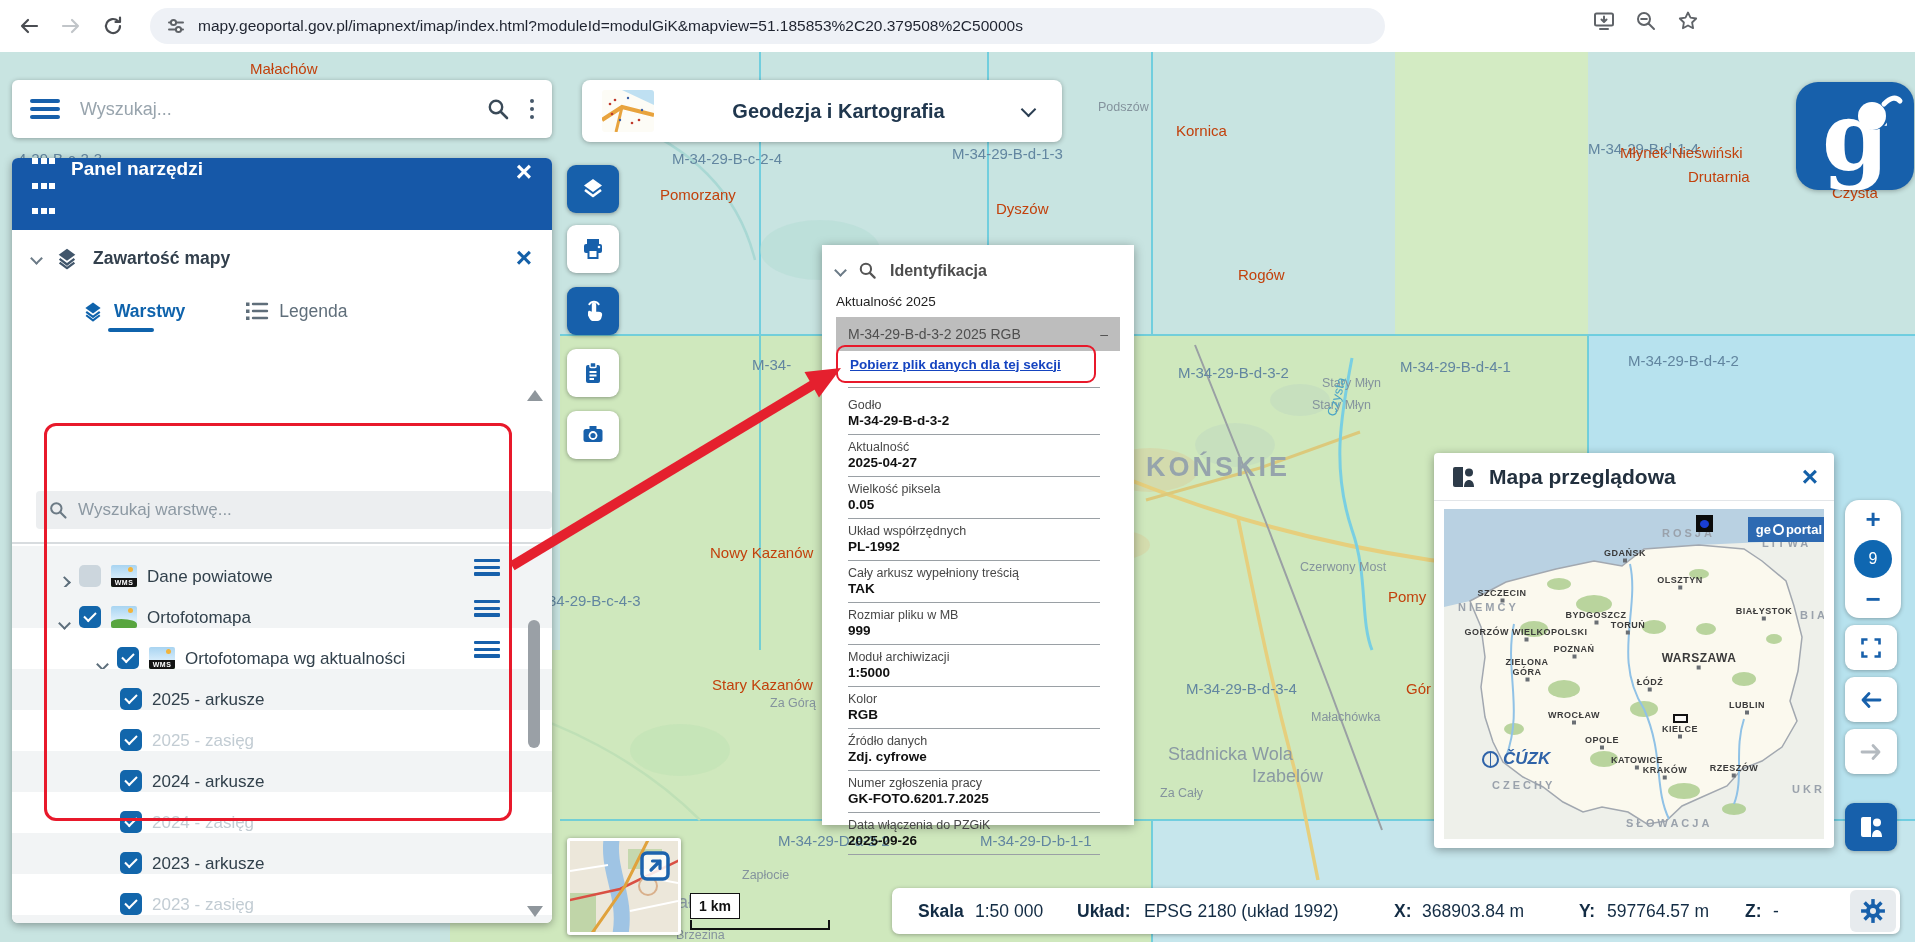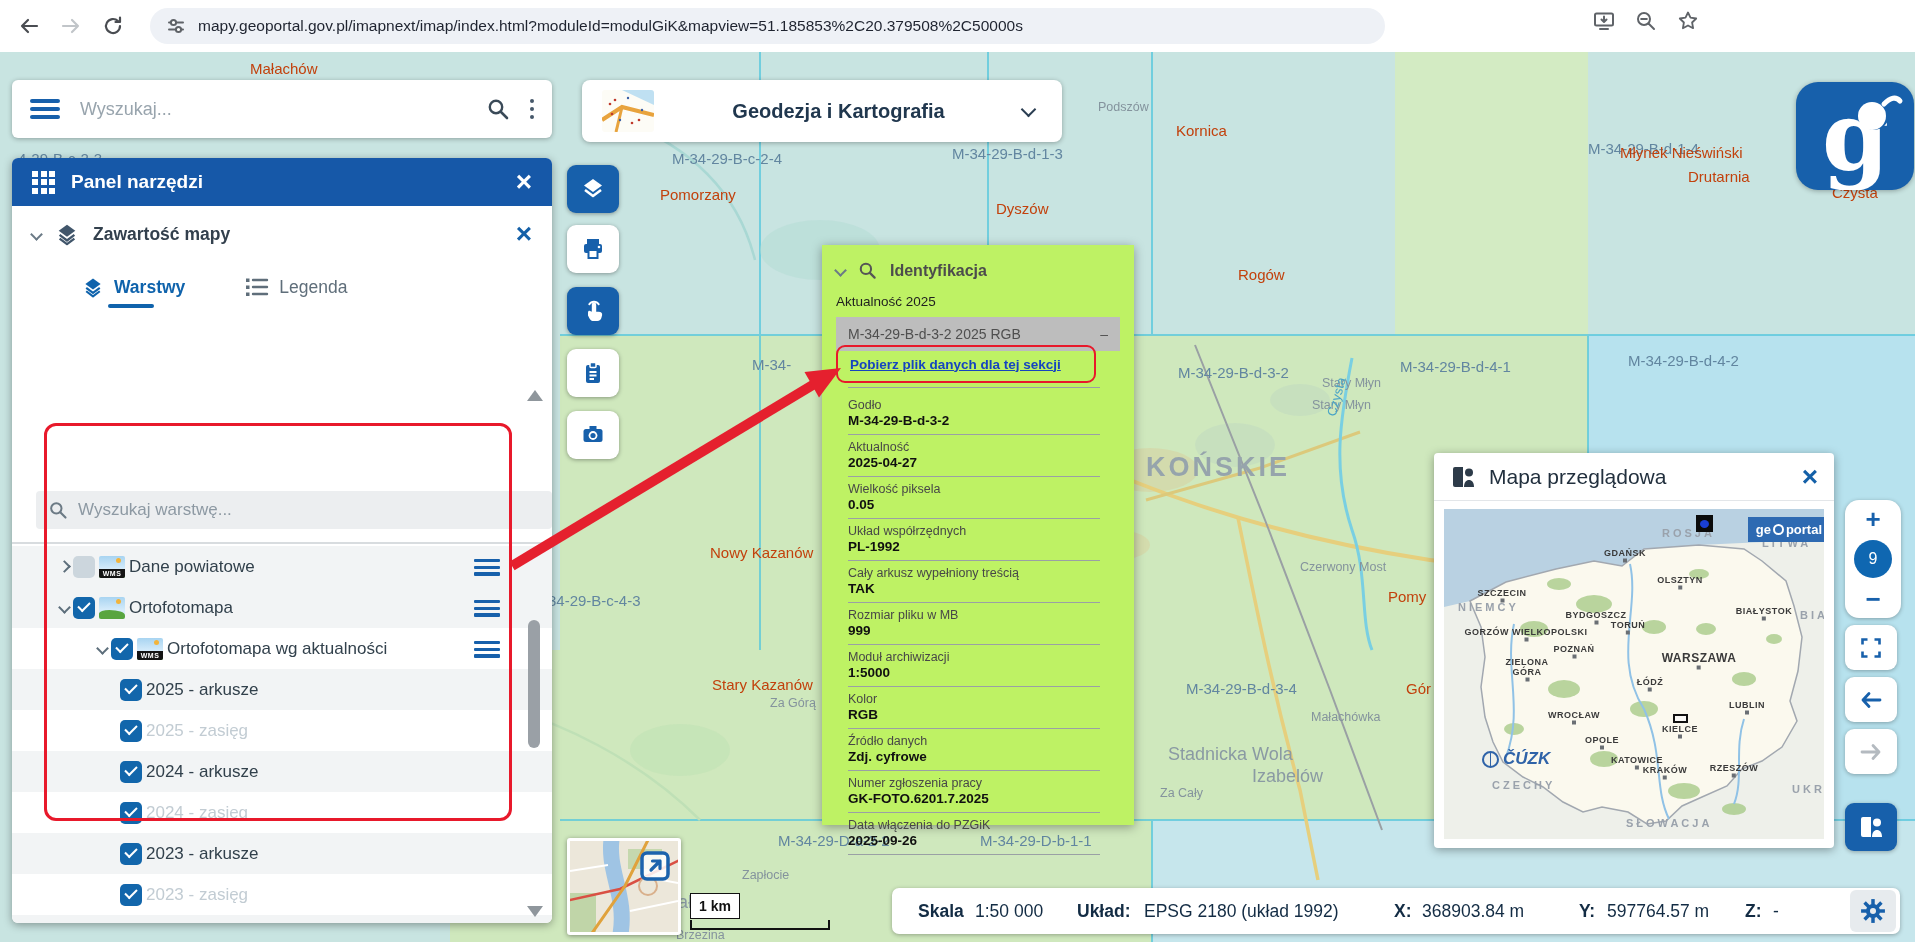--- a/index.html
+++ b/index.html
@@ -36,38 +36,38 @@
   .search-card { position:absolute; left:12px; top:80px; width:540px; height:58px; background:#fff; border-radius:6px; box-shadow:0 1px 5px rgba(0,0,0,.3); z-index:20; display:flex; align-items:center; padding:0 18px; gap:20px; }
   .burger { display:flex; flex-direction:column; gap:4.5px; width:30px; cursor:pointer; }
   .burger i { height:3.6px; background:#1760ab; border-radius:2px; }
   .search-input { flex:1; border:none; outline:none; font-size:18px; color:#333; background:transparent; font-family:"Liberation Sans",sans-serif; }
   .search-input::placeholder { color:#98a4ad; }
   .dots3 { display:flex; flex-direction:column; gap:3.5px; cursor:pointer; }
   .dots3 i { width:4.5px; height:4.5px; border-radius:50%; background:#46586a; }
 
   
   .tools-panel { position:absolute; left:12px; top:158px; width:540px; height:765px; background:#fff; border-radius:6px; box-shadow:0 2px 8px rgba(0,0,0,.35); z-index:20; overflow:hidden; }
-  .tp-header { height:48px; background:#1658a8; display:flex; align-items:center; padding:0 20px; gap:16px; }
+  .tp-header { height:72px; background:#1658a8; display:flex; padding:0 20px; gap:16px; }
   .grid9 { display:grid; grid-template-columns:repeat(3,6px); gap:2.5px; }
   .grid9 i { width:6px; height:6px; background:#fff; }
   .tp-title { color:#fff; font-size:19px; font-weight:bold; flex:1; }
   .tp-header .xclose { color:#fff; }
   .zaw-row { height:56px; display:flex; align-items:center; padding:0 20px; gap:14px; }
   .zaw-title { font-size:17.5px; font-weight:bold; color:#33404d; flex:1; }
   .tabs { display:flex; align-items:center; padding:0 0 0 70px; gap:60px; height:50px; }
   .tab { display:flex; align-items:center; gap:10px; font-size:17.5px; cursor:pointer; position:relative; height:100%; }
   .tab.active { color:#0f63ac; font-weight:bold; }
   .tab.idle { color:#5f6e7a; }
   .tab.active .underline { position:absolute; left:26px; bottom:4px; width:46px; height:4px; background:#0f63ac; border-radius:2px; }
   .layer-search { position:absolute; left:24px; top:333px; width:516px; height:38px; background:#eceef0; border-radius:4px; display:flex; align-items:center; padding:0 12px; gap:10px; }
   .layer-search input { flex:1; border:none; outline:none; background:transparent; font-size:17px; color:#333; font-family:"Liberation Sans",sans-serif; }
   .layer-search input::placeholder { color:#8d99a3; }
   .list-divider { position:absolute; left:0; top:384px; width:540px; height:2px; background:#d8dcdf; }
   .lrows { position:absolute; left:0; top:388px; width:540px; }
-  .lrow { height:41px; display:flex; align-items:center; gap:4px; position:relative; font-size:17px; color:#32414c; }
+  .lrow { height:41px; display:flex; align-items:flex-end; gap:10px; position:relative; font-size:17px; color:#32414c; }
   .lrow.bg-g { background:#f2f4f5; }
   .lrow.lvl1 { padding-left:48px; }
   .lrow.lvl2 { padding-left:86px; }
   .lrow.lvl3 { padding-left:108px; }
   .lrow .chev { visibility:hidden; flex:0 0 9px; }
   .lrow.chev-r .chev { visibility:visible; transform:rotate(-45deg); }
   .lrow.chev-d .chev { visibility:visible; transform:rotate(45deg); }
   .cb { width:22px; height:22px; border-radius:5px; background:#ccd6dd; position:relative; flex:0 0 22px; cursor:pointer; }
   .lrow.checked .cb { background:#1266ab; }
   .lrow.checked .cb::after { content:""; position:absolute; left:5px; top:5.5px; width:10px; height:5px; border-left:2.6px solid #fff; border-bottom:2.6px solid #fff; transform:rotate(-45deg); }
@@ -100,38 +100,38 @@
 
   
   .module-bar { position:absolute; left:582px; top:80px; width:480px; height:62px; background:#fff; border-radius:8px; box-shadow:0 1px 5px rgba(0,0,0,.3); z-index:20; display:flex; align-items:center; padding:0 20px; }
   .module-title { flex:1; text-align:center; font-size:20px; font-weight:bold; color:#20374e; }
   .module-bar .chev { border-color:#2b3e52; margin-right:8px; margin-top:-4px; }
 
   
   .glogo { position:absolute; left:1796px; top:82px; width:118px; height:108px; background:#1760ab; border-radius:22px; z-index:20; box-shadow:0 1px 5px rgba(0,0,0,.3); cursor:pointer; }
 
   
-  .popup { position:absolute; left:822px; top:245px; width:312px; height:580px; background:#bef264; box-shadow:0 2px 10px rgba(0,0,0,.35); z-index:25; }
+  .popup { position:absolute; left:822px; top:245px; width:312px; height:580px; background:#ffffff; box-shadow:0 2px 10px rgba(0,0,0,.35); z-index:25; }
   .popup-header { display:flex; align-items:center; gap:13px; padding:16px 14px 6px; }
   .popup-title { font-size:16px; font-weight:bold; color:#4c4c4c; }
   .popup-group { font-size:13.5px; color:#1f1f1f; padding:8px 14px 4px; }
   .selbar { margin:4px 14px 0; height:34px; background:#bdbdbd; display:flex; align-items:center; padding:0 12px; font-size:14px; color:#4f4f4f; }
   .selbar .minus { margin-left:auto; color:#555; }
   .linkbox { position:absolute; left:14px; top:100px; width:260px; height:38px; border:2.5px solid #e8192b; border-radius:9px; display:flex; align-items:center; padding:0 12px; }
   .linkbox a { font-size:13.5px; font-weight:bold; color:#1544c0; text-decoration:underline; white-space:nowrap; }
   .link-hr { position:absolute; left:26px; top:142px; width:252px; height:1px; background:#9aa0a5; }
   .fields { position:absolute; left:26px; top:148px; width:252px; }
   .fld { padding:5px 0 6px; border-bottom:1px solid #9aa0a5; }
   .flabel { font-size:12.5px; color:#474747; }
   .fvalue { font-size:13.5px; font-weight:bold; color:#101010; margin-top:1px; }
 
   
   .ovpanel { position:absolute; left:1434px; top:453px; width:400px; height:395px; background:#fff; border-radius:4px; box-shadow:0 2px 10px rgba(0,0,0,.35); z-index:25; }
   .ov-header { height:48px; display:flex; align-items:center; gap:13px; padding:0 16px; border-bottom:1px solid #e3e6e9; }
-  .ov-title { font-size:21px; font-weight:normal; color:#22303e; flex:1; }
+  .ov-title { font-size:21px; font-weight:bold; color:#22303e; flex:1; }
   .ovmap { position:absolute; left:10px; top:56px; width:380px; height:330px; overflow:hidden; background:#eef0ea; }
   .city { position:absolute; transform:translate(-50%,-50%); font-size:9px; font-weight:bold; color:#3a3a3a; letter-spacing:.5px; text-align:center; white-space:pre-line; }
   .city::after { content:""; display:block; width:4px; height:4px; background:#6a6f74; margin:1px auto 0; }
   .city.cap { font-size:12px; }
   .nbr { position:absolute; font-size:11px; color:#9aa2ac; letter-spacing:3px; font-weight:bold; }
   .ov-marker { position:absolute; left:229px; top:205px; width:15px; height:9px; border:2.5px solid #111; background:rgba(250,250,250,.7); }
   .ov-blacksq { position:absolute; left:252px; top:6px; width:17px; height:17px; background:#0b0b0b; display:flex; align-items:center; justify-content:center; }
   .ov-blacksq i { width:9px; height:8px; background:#1a3fd4; border-radius:50%; }
   .gp-badge { position:absolute; right:-6px; top:8px; height:25px; background:#2e6ab2; color:#fff; display:flex; align-items:center; gap:2px; padding:0 8px; font-size:13px; font-weight:bold; }
   .gp-badge .o { width:11px; height:11px; border:2px solid #fff; border-radius:50%; display:inline-block; }

